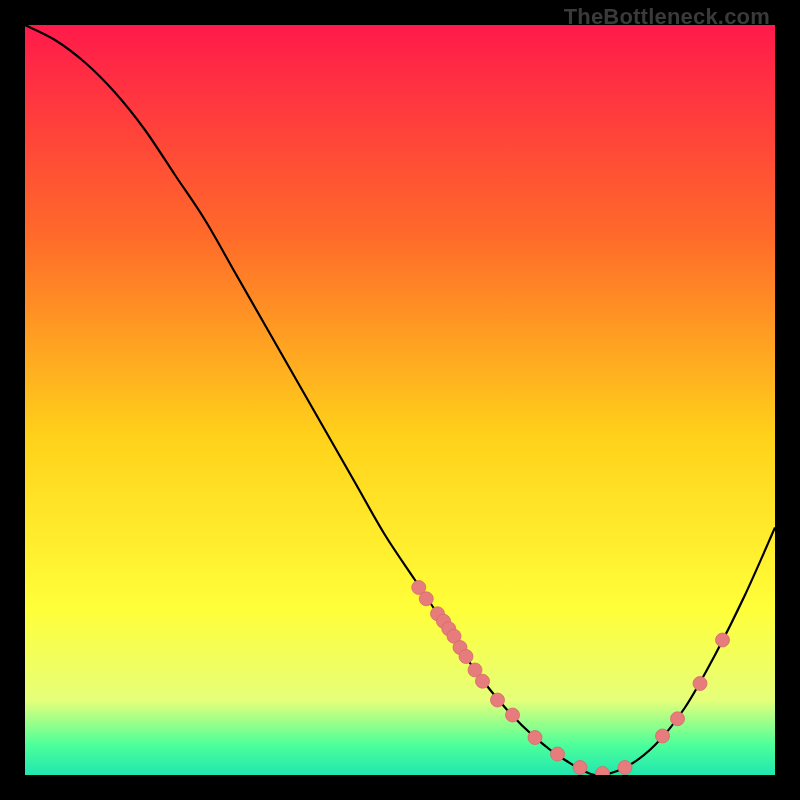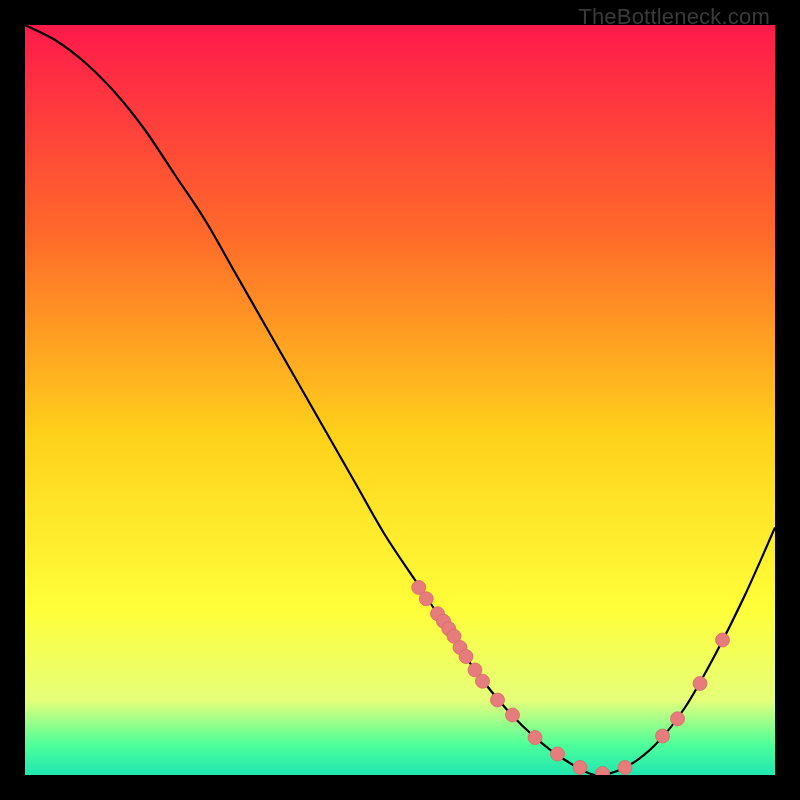--- a/index.html
+++ b/index.html
@@ -25,21 +25,21 @@
     top: 0;
     width: 750px;
     height: 750px;
   }
   .watermark {
     position: absolute;
     top: 4px;
     right: 30px;
     color: #3a3a3a;
     font-size: 22px;
-    font-weight: 400;
+    font-weight: 700;
     letter-spacing: 0.2px;
     user-select: none;
   }
   svg { display: block; }
 </style>
 </head>
 <body>
 
 <div class="watermark">TheBottleneck.com</div>
 

